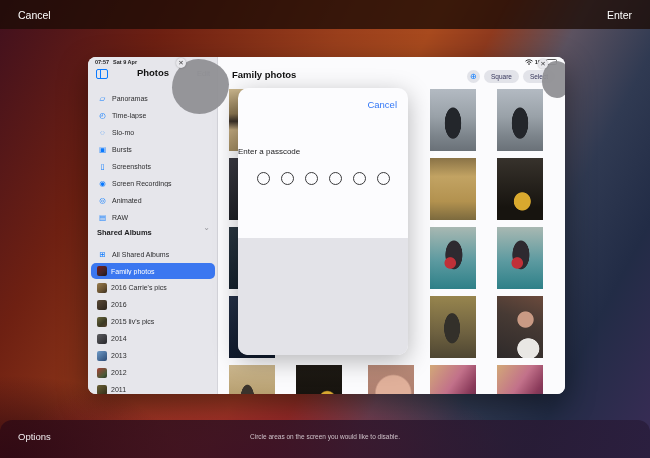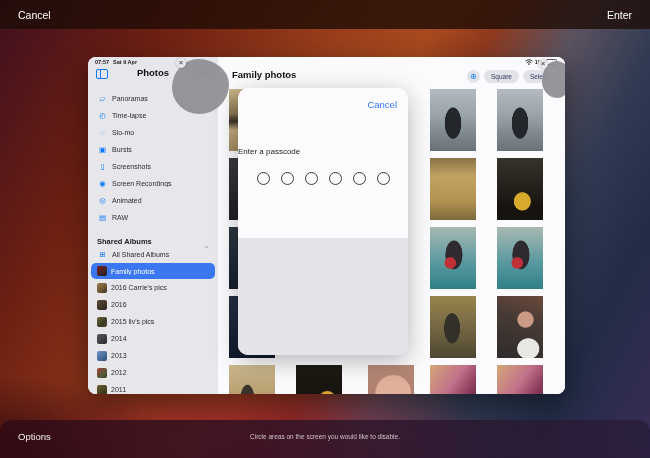--- a/index.html
+++ b/index.html
@@ -36,42 +36,42 @@
   .status-left { position:absolute; left:7px; top:2px; font-size:5.5px; font-weight:bold;
     color:#1c1c1e; display:flex; gap:4px; z-index:6; }
   .status-right { position:absolute; right:8px; top:2px; display:flex; align-items:center;
     gap:2px; z-index:6; }
   .status-right .pct { font-size:5.5px; font-weight:bold; color:#1c1c1e; }
   .battery { width:11px; height:5.5px; border:0.8px solid #555; border-radius:1.5px;
     padding:0.6px; }
   .battery .fill { width:100%; height:100%; background:#2f9e44; border-radius:0.8px; }
 
   
-  .sidebar { position:absolute; left:0; top:0; width:149px; height:337px;
+  .sidebar { position:absolute; left:0; top:0; width:130px; height:337px;
     background:#e6e6eb; border-right:1px solid #d4d4da; }
   .sb-header { position:absolute; left:0; top:10px; width:130px; height:16px; }
   .sb-toggle { position:absolute; left:8px; top:2px; width:12px; height:10px;
     border:1.2px solid #0a7aff; border-radius:2px; }
   .sb-toggle::after { content:""; position:absolute; left:2.5px; top:0; width:1.2px;
     height:100%; background:#0a7aff; }
   .sb-title { position:absolute; left:0; width:130px; text-align:center;
     font-size:9.5px; font-weight:bold; color:#111; }
   .sb-edit { position:absolute; right:8px; top:2px; font-size:7.5px; color:#8a8a8e; }
 
   .sb-list { position:absolute; left:0; top:33px; width:130px; }
   .side-item { display:flex; align-items:center; height:17px; padding:0 6px 0 9px; }
   .side-item .s-icon { width:11px; font-size:7.5px; color:#0a7aff; text-align:center;
     flex:none; line-height:1; }
   .side-item .s-thumb { width:10px; height:10px; border-radius:2px; flex:none; }
   .side-item .s-label { font-size:7px; color:#2c2c2e; margin-left:4px; white-space:nowrap;
     overflow:hidden; }
   .side-item.selected { background:#3b77f0; border-radius:5px; margin:0 3px;
     padding:0 3px 0 6px; height:16px; }
   .side-item.selected .s-label { color:#fff; }
-  .sb-section { display:flex; align-items:flex-end; justify-content:space-between;
+  .sb-section { display:flex; align-items:flex-start; justify-content:space-between;
     height:18px; padding:0 8px 0 9px; margin-top:2px; }
   .sb-section .sec-label { font-size:7.5px; font-weight:bold; color:#1c1c1e; }
   .sb-section .sec-chevron { font-size:8px; color:#98989e; line-height:0; }
 
   
   .thumb-family { background:linear-gradient(140deg,#7a1c1c,#40252a 60%,#1f1418); }
   .thumb-2016c { background:linear-gradient(140deg,#9a7d4e,#6b5432 60%,#3c3020); }
   .thumb-2016 { background:linear-gradient(140deg,#5a4a36,#2c241c); }
   .thumb-2015 { background:linear-gradient(140deg,#6c6a3e,#3c3a24 60%,#55412e); }
   .thumb-2014 { background:linear-gradient(140deg,#5c5c60,#28282c); }

